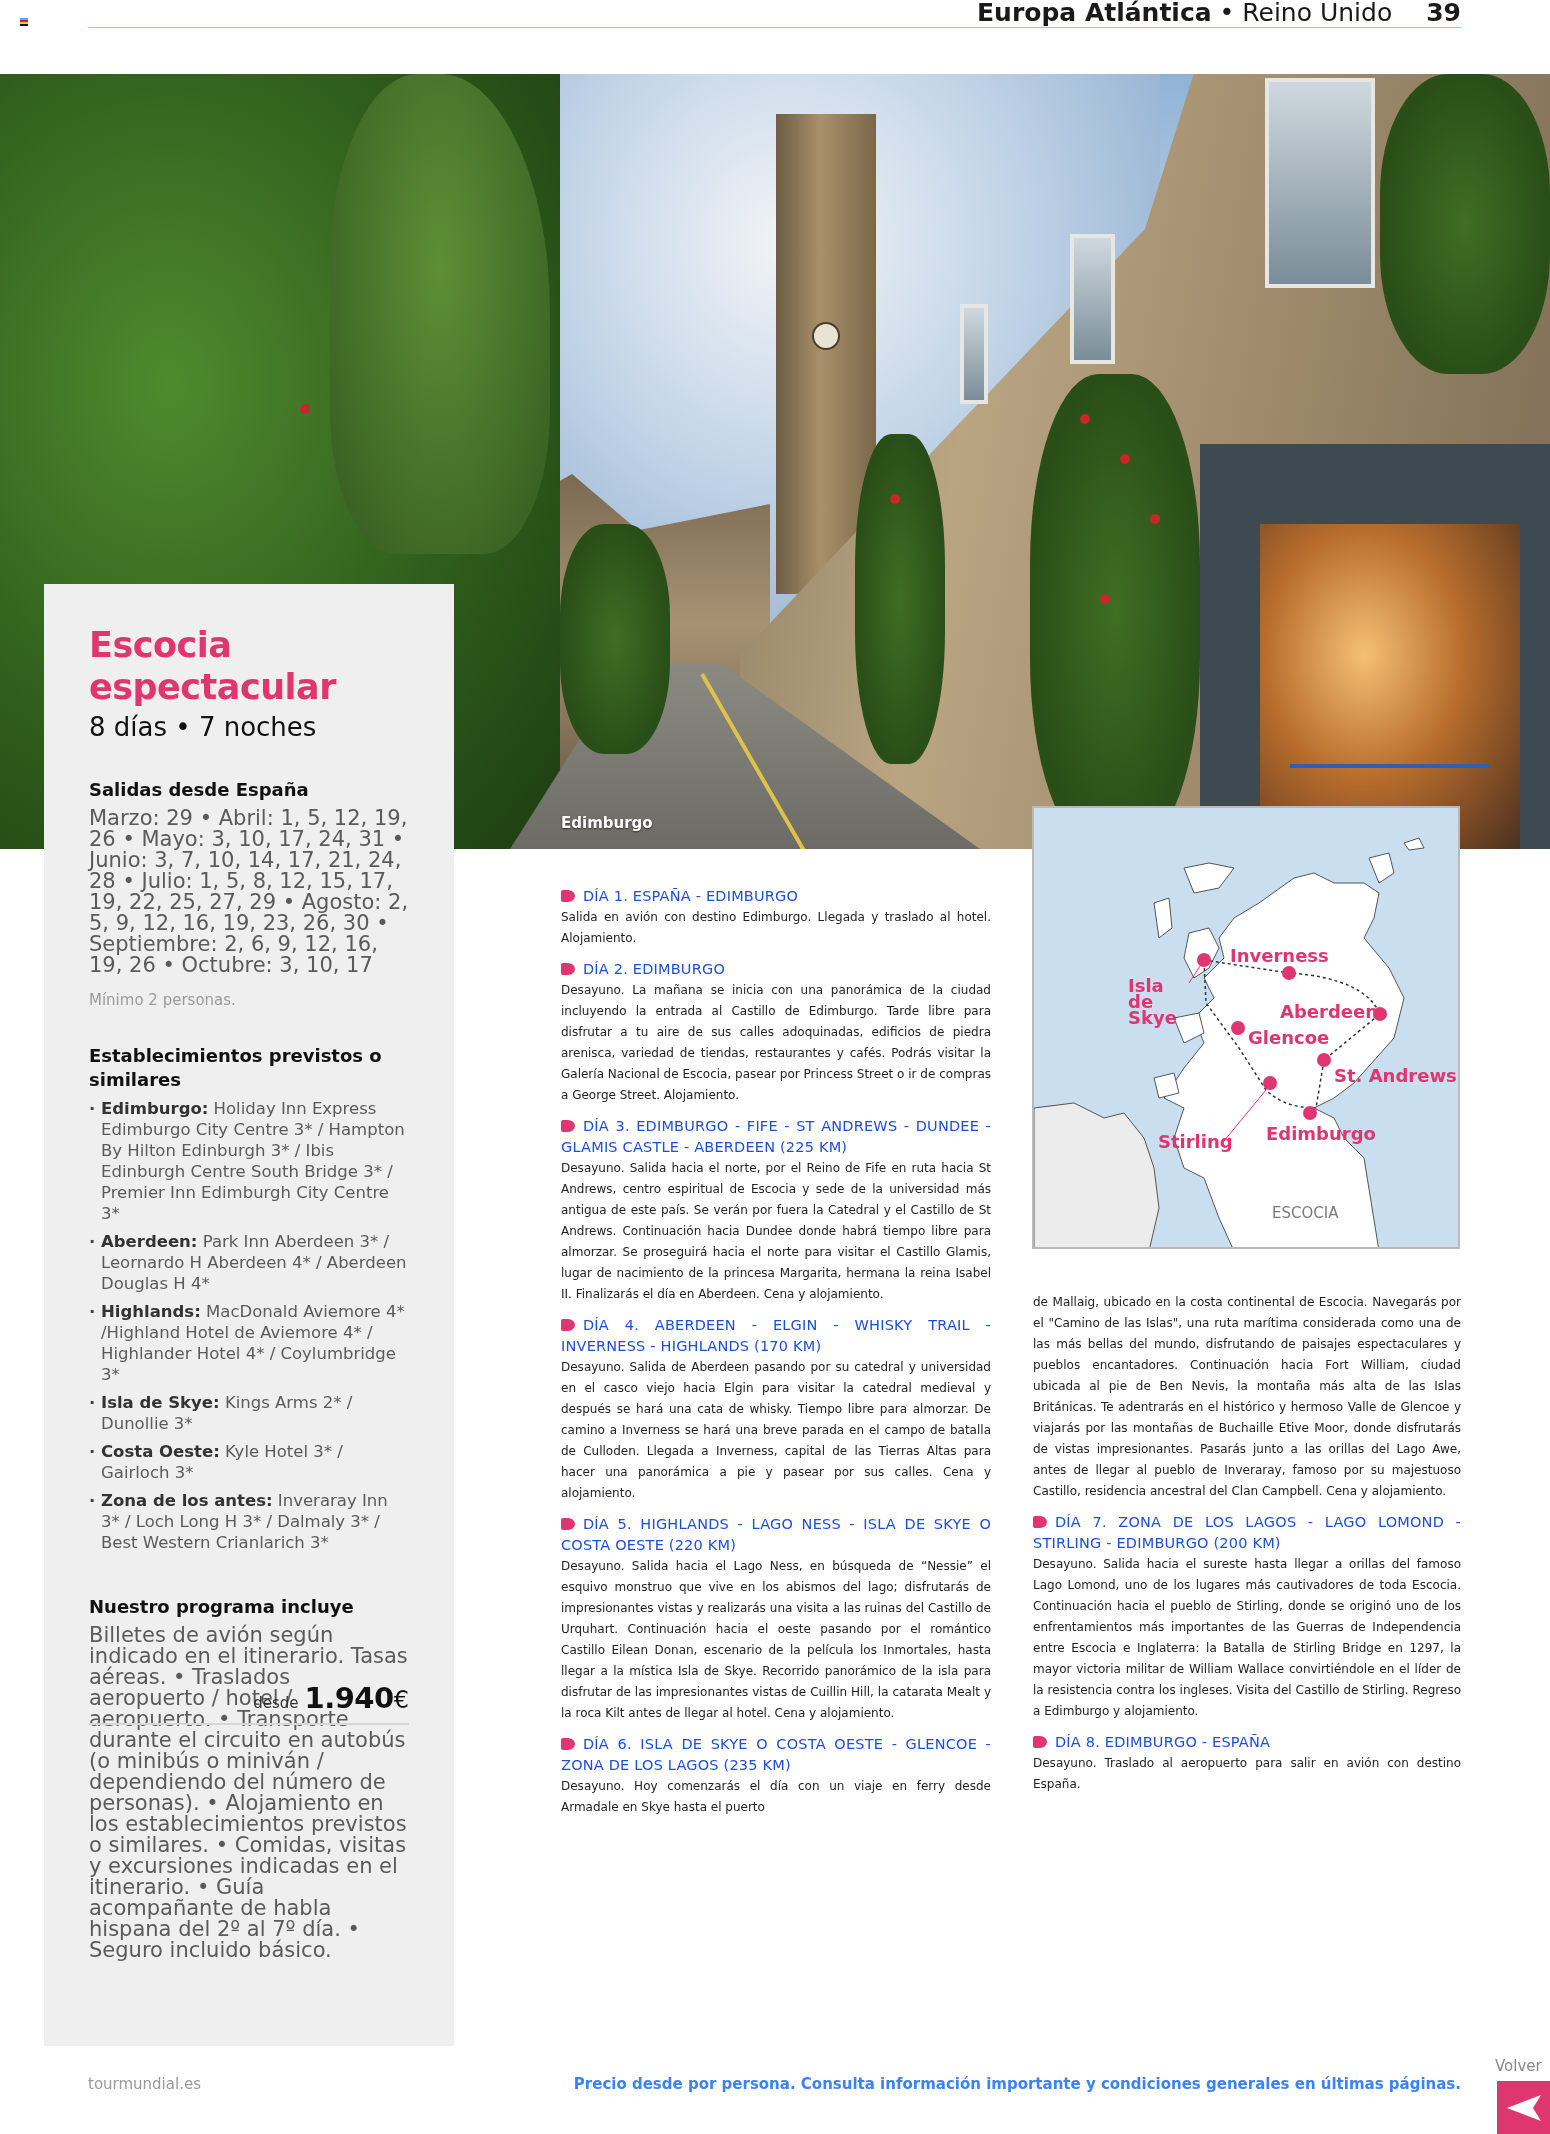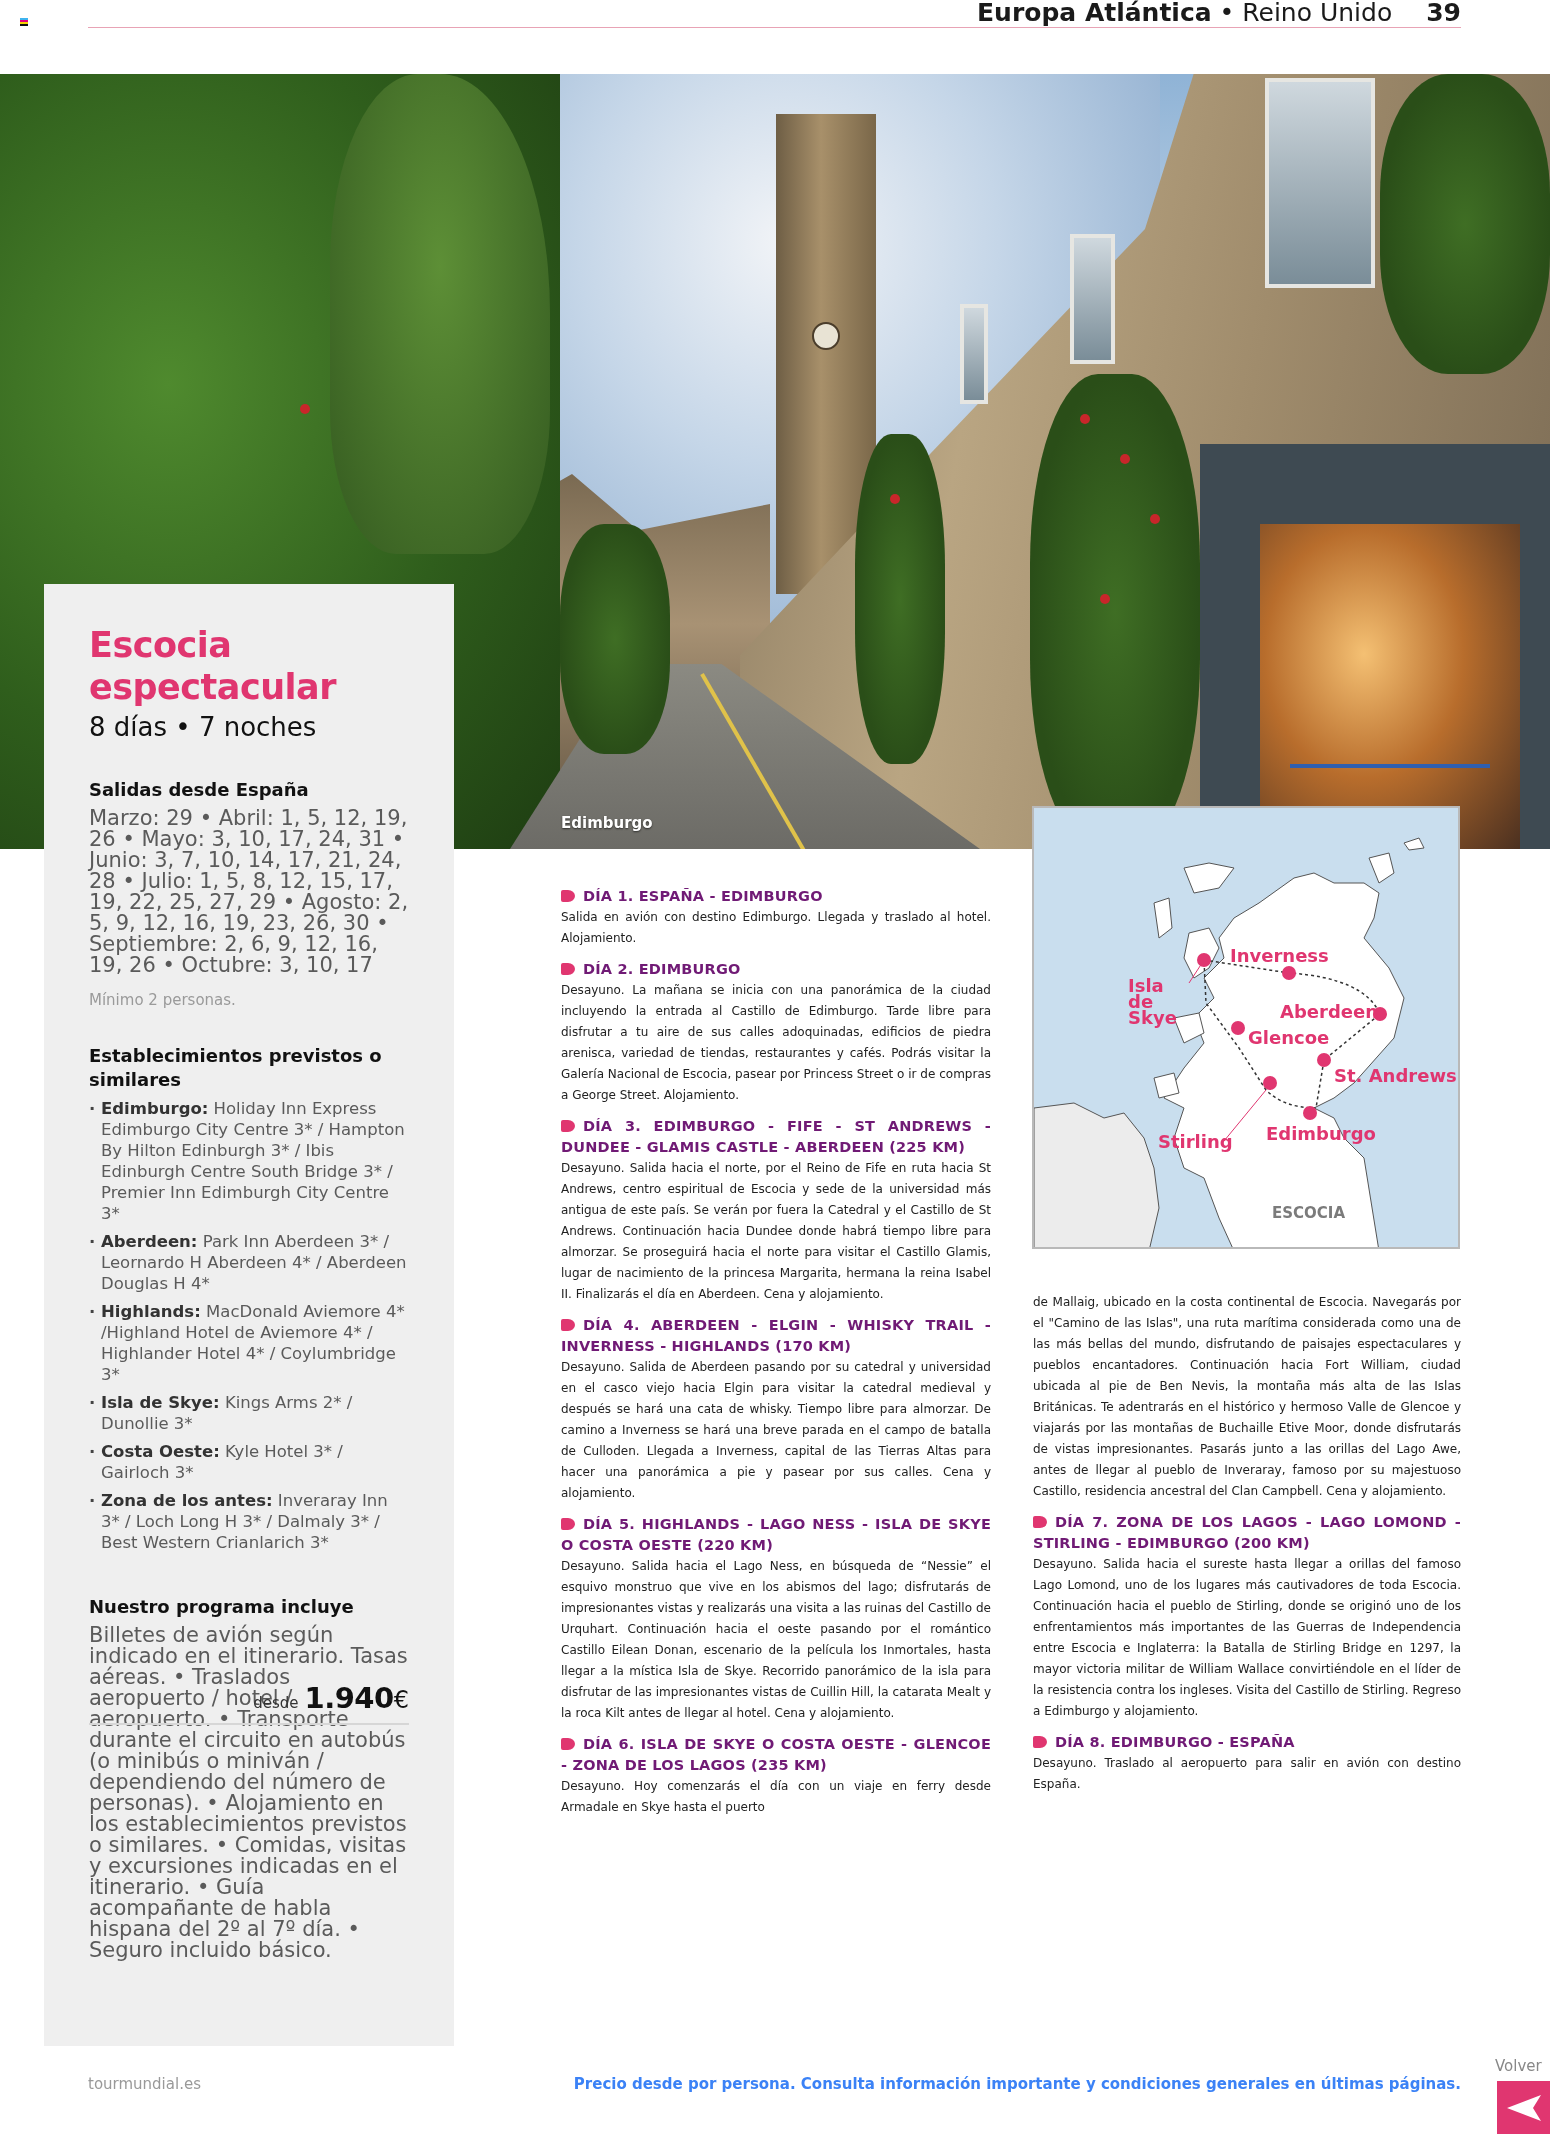--- a/index.html
+++ b/index.html
@@ -58,29 +58,29 @@
   .includes-text { margin-top: 6px; }
   .price-row { position: absolute; left: 45px; right: 45px; top: 1097px; text-align: right; border-bottom: 2px solid #d6d6d6; padding-bottom: 8px; }
   .price-from { font-size: 15px; color: #333; margin-right: 6px; }
   .price-value { font-size: 29px; font-weight: bold; color: #111; letter-spacing: -0.5px; }
   .price-currency { font-size: 24px; color: #111; }
 
   .itinerary-col { position: absolute; width: 430px; }
   .col-mid { left: 561px; top: 886px; }
   .col-right { left: 1033px; top: 1292px; width: 428px; }
   .day { margin-bottom: 10px; }
-  .day-head { color: #701a75; font-weight: bold; font-size: 14.5px; line-height: 21px; letter-spacing: 0.2px; text-align: justify; }
+  .day-head { color: #1d4ed8; font-weight: normal; font-size: 14.5px; line-height: 21px; letter-spacing: 0.2px; text-align: justify; }
   .day-marker { display: inline-block; width: 14px; height: 12px; background: #e03670; border-radius: 2px 50% 50% 2px; margin-right: 8px; vertical-align: -1px; }
   .day-body { font-size: 12px; line-height: 21px; color: #222; text-align: justify; }
   .continuation { margin-bottom: 10px; }
 
   .map { position: absolute; left: 1032px; top: 806px; width: 428px; height: 443px; background: #c9deee; border: 2px solid #b9b9b9; overflow: hidden; }
   .map svg { position: absolute; left: 0; top: 0; }
   .map-label { position: absolute; color: #e03670; font-weight: bold; font-size: 18px; line-height: 16px; }
-  .map-country { position: absolute; left: 238px; top: 396px; color: #7b7b7b; font-weight: bold; font-size: 15px; }
+  .map-country { position: absolute; left: 238px; top: 396px; color: #7b7b7b; font-weight: normal; font-size: 15px; }
 
   .footer-left { position: absolute; left: 88px; top: 2075px; font-size: 15px; color: #999; }
   .footer-right { position: absolute; right: 89px; top: 2075px; font-size: 15px; color: #3b82f6; font-weight: bold; }
   .back-label { position: absolute; left: 1495px; top: 2057px; font-size: 15px; color: #888; }
   .back-button { position: absolute; left: 1497px; top: 2081px; width: 53px; height: 53px; background: #e03670; }
   .back-button svg { position: absolute; left: 8px; top: 12px; }
 </style>
 </head>
 <body>
 

